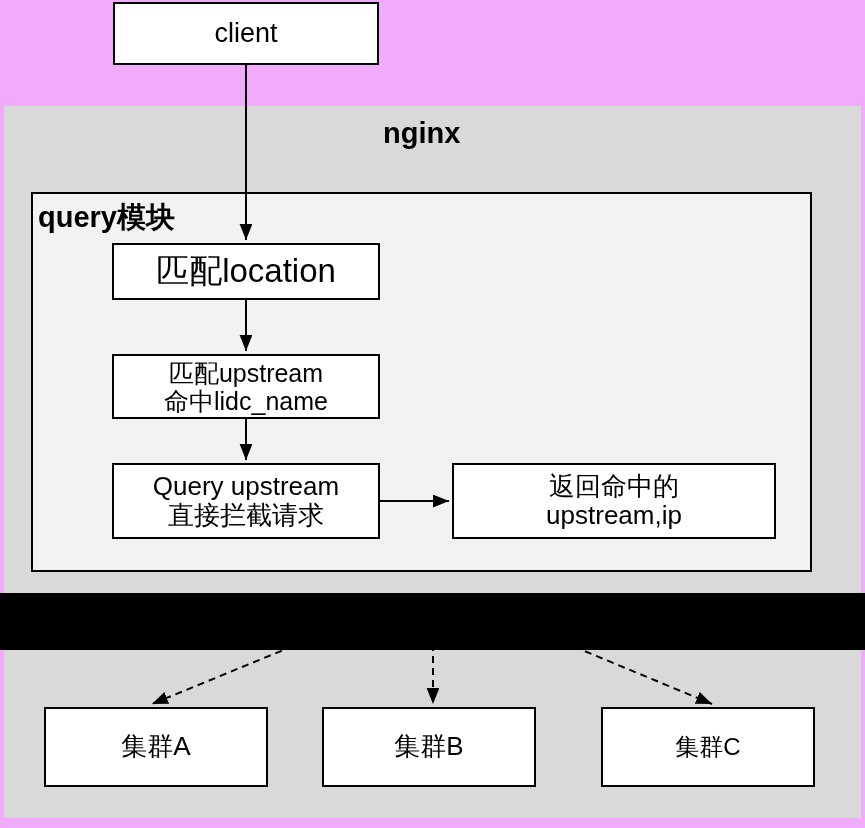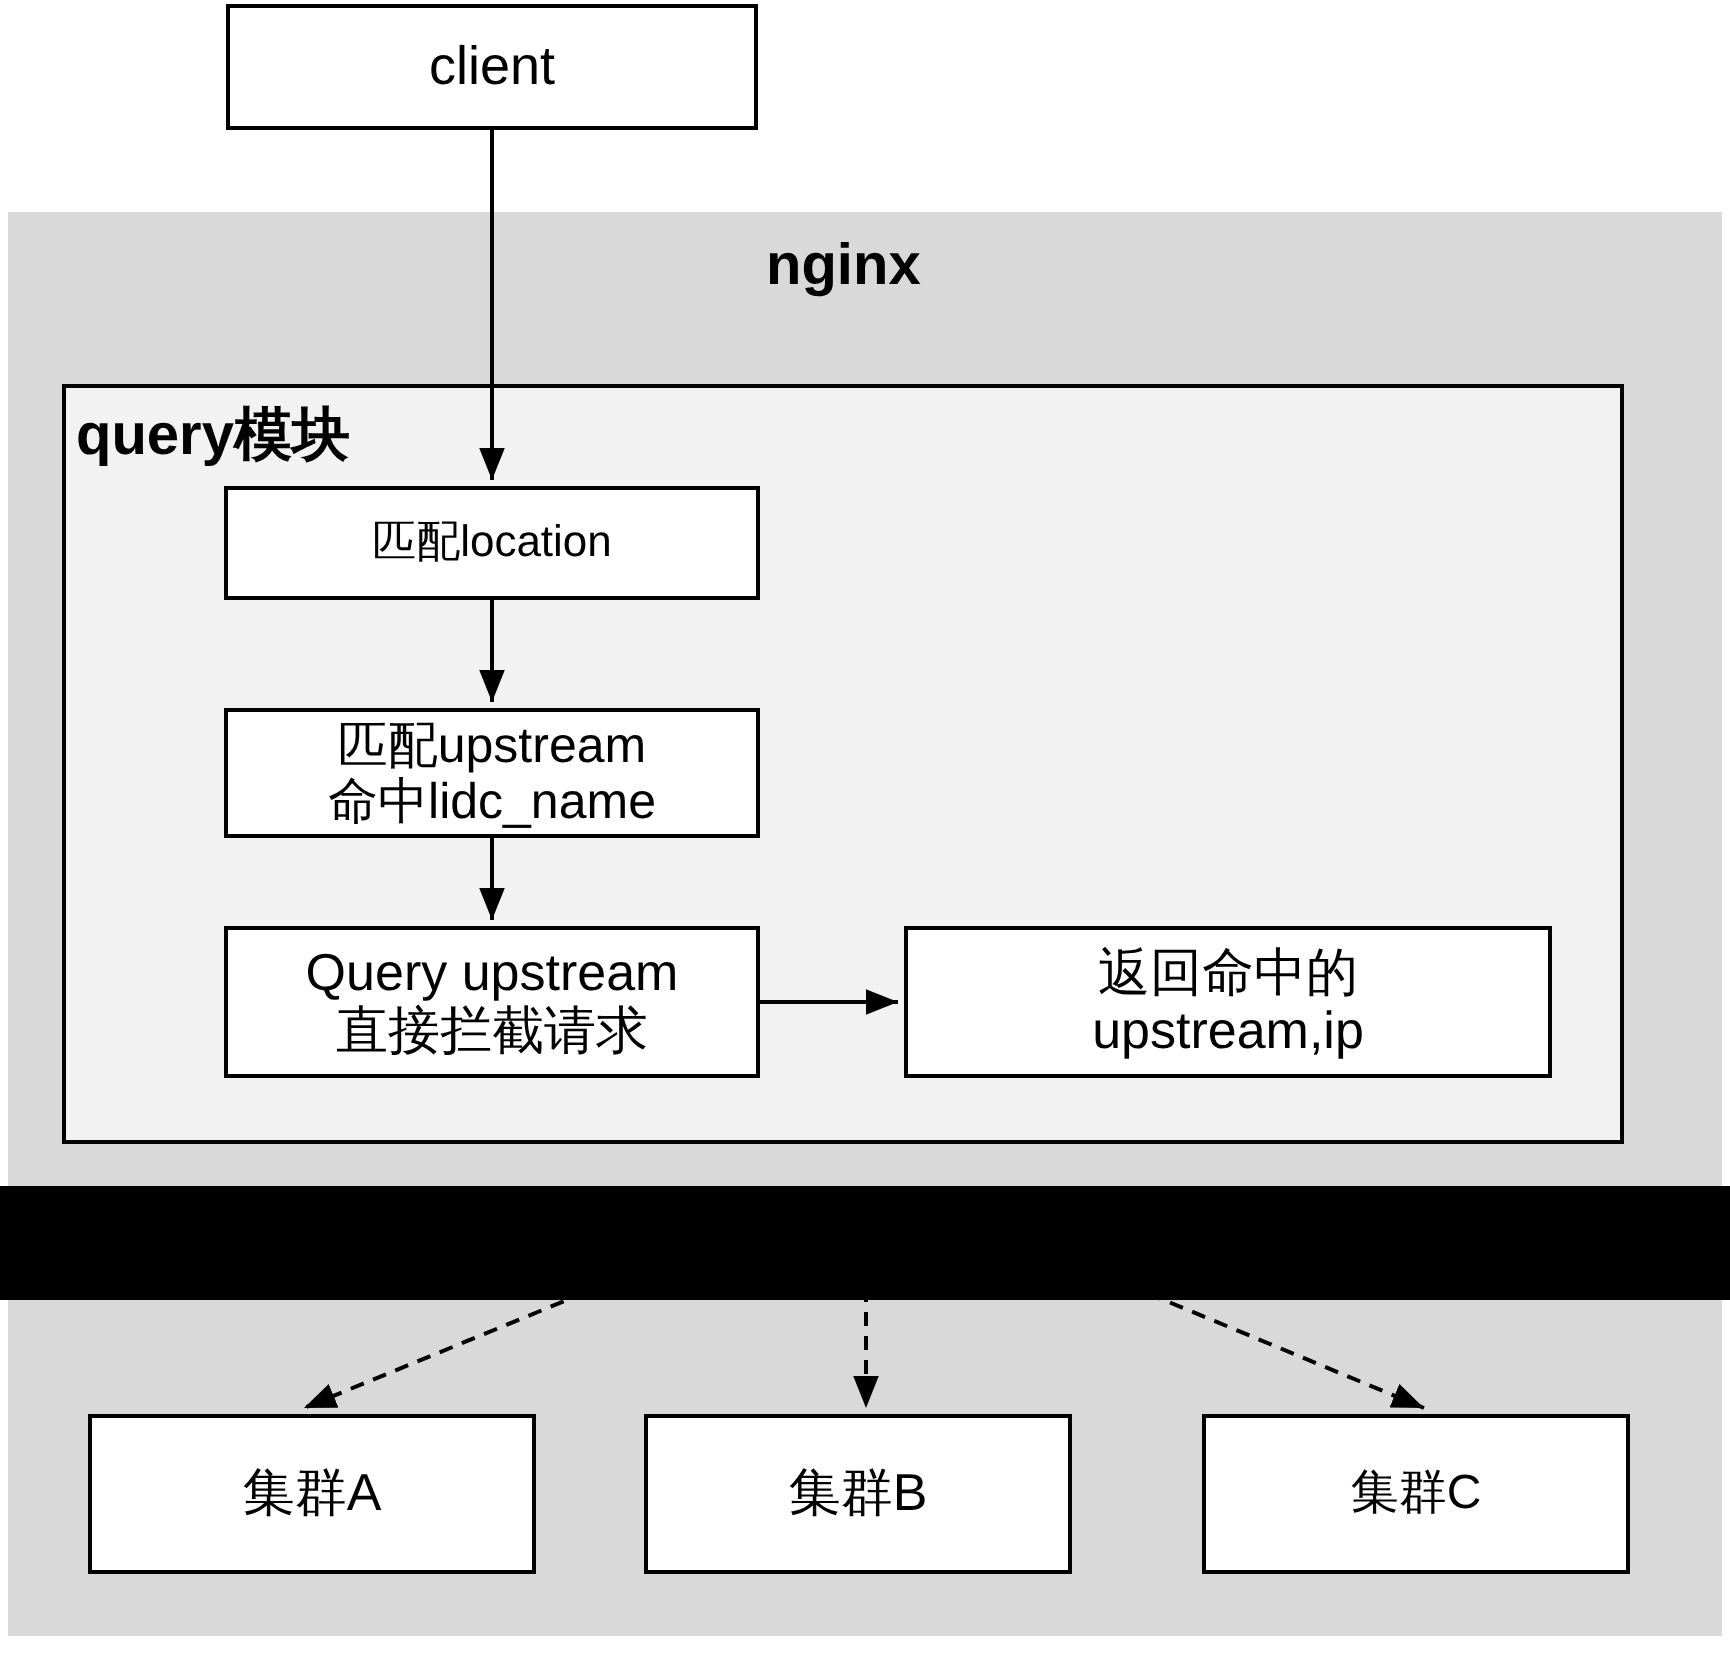--- a/index.html
+++ b/index.html
@@ -4,21 +4,21 @@
 <style>
   html, body {
     margin: 0;
     padding: 0;
     background: #000000;
   }
   #canvas {
     position: relative;
     width: 865px;
     height: 828px;
-    background: #ffffff;
+    background: #f0abfc;
     overflow: hidden;
     font-family: "Liberation Sans", "DejaVu Sans", sans-serif;
   }
   .panel {
     position: absolute;
     background: #d9d9d9;
   }
   .inner-panel {
     position: absolute;
     background: #f2f2f2;
@@ -51,21 +51,21 @@
     width: 865px;
     height: 828px;
     pointer-events: none;
   }
   
   #client-node      { left: 113px; top: 2px;   width: 266px; height: 63px;  font-size: 27px; }
   #nginx-panel      { left: 4px;   top: 106px; width: 857px; height: 487px; }
   #nginx-title      { left: 383px; top: 117px; font-size: 29px; }
   #query-panel      { left: 31px;  top: 192px; width: 781px; height: 380px; }
   #query-title      { left: 38px;  top: 198px; font-size: 29px; }
-  #match-location   { left: 112px; top: 243px; width: 268px; height: 57px;  font-size: 22px; }
+  #match-location   { left: 112px; top: 243px; width: 268px; height: 57px;  font-size: 33px; }
   #match-upstream   { left: 112px; top: 354px; width: 268px; height: 65px;  font-size: 25px; }
   #query-upstream   { left: 112px; top: 463px; width: 268px; height: 76px;  font-size: 26px; text-align: center; }
   #return-upstream  { left: 452px; top: 463px; width: 324px; height: 76px;  font-size: 26px; }
   #cluster-panel    { left: 4px;   top: 650px; width: 857px; height: 168px; }
   #cluster-a        { left: 44px;  top: 707px; width: 224px; height: 80px;  font-size: 26px; }
   #cluster-b        { left: 322px; top: 707px; width: 214px; height: 80px;  font-size: 26px; }
   #cluster-c        { left: 601px; top: 707px; width: 214px; height: 80px;  font-size: 24px; }
 </style>
 </head>
 <body>

